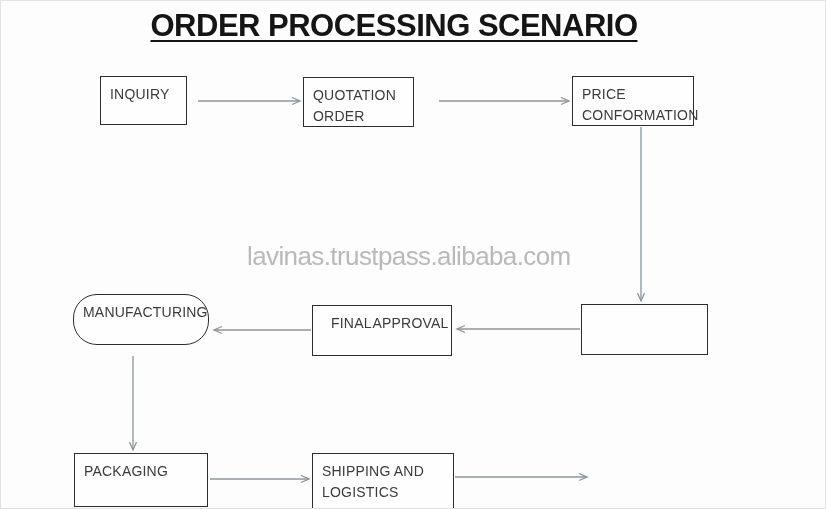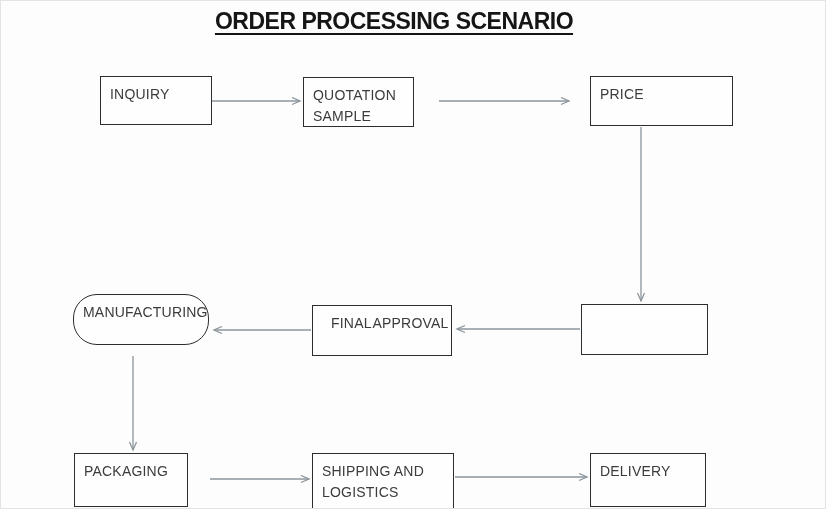--- a/index.html
+++ b/index.html
@@ -18,21 +18,21 @@
     height: 509px;
     background: var(--background);
     border: 1px solid #e3e3e3;
     overflow: hidden;
   }
   .title {
     position: absolute;
     top: 7px;
     left: 393px;
     transform: translateX(-50%);
-    font-size: 23px;
+    font-size: 31px;
     font-weight: bold;
     letter-spacing: -0.5px;
     color: var(--title-text);
     text-decoration: underline;
     text-decoration-thickness: 2px;
     text-underline-offset: 4px;
     white-space: nowrap;
   }
   .watermark {
     position: absolute;
@@ -61,67 +61,66 @@
   }
   .node .line { display: block; line-height: 21px; white-space: nowrap; }
 </style>
 </head>
 <body>
 
 <div class="page">
 
   <h1 class="title">ORDER PROCESSING SCENARIO</h1>
 
+  <div class="watermark">lavinas.trustpass.alibaba.com</div>
 
   <svg class="edges" viewBox="0 0 826 509" xmlns="http://www.w3.org/2000/svg">
     <defs>
       <marker id="ah" markerWidth="12" markerHeight="12" refX="9" refY="4.5" orient="auto" markerUnits="userSpaceOnUse">
         <path d="M1,1 L9,4.5 L1,8"></path>
       </marker>
     </defs>
     <line class="edge" x1="197" y1="100" x2="299" y2="100" marker-end="url(#ah)"></line>
     <line class="edge" x1="438" y1="100" x2="568" y2="100" marker-end="url(#ah)"></line>
     <line class="edge" x1="640" y1="126" x2="640" y2="300" marker-end="url(#ah)"></line>
     <line class="edge" x1="579" y1="328" x2="456" y2="328" marker-end="url(#ah)"></line>
     <line class="edge" x1="310" y1="329" x2="213" y2="329" marker-end="url(#ah)"></line>
     <line class="edge" x1="132" y1="355" x2="132" y2="449" marker-end="url(#ah)"></line>
     <line class="edge" x1="209" y1="478" x2="308" y2="478" marker-end="url(#ah)"></line>
     <line class="edge" x1="454" y1="476" x2="586" y2="476" marker-end="url(#ah)"></line>
   </svg>
 
-  <div class="node" style="left:99px; top:75px; width:112px; height:49px;">
+  <div class="node" style="left:99px; top:75px; width:87px; height:49px;">
     <span class="line">INQUIRY</span>
   </div>
 
   <div class="node" style="left:302px; top:76px; width:111px; height:50px;">
     <span class="line">QUOTATION</span>
-    <span class="line">SAMPLE</span>
+    <span class="line">ORDER</span>
   </div>
 
-  <div class="node" style="left:589px; top:75px; width:143px; height:50px;">
+  <div class="node" style="left:571px; top:75px; width:122px; height:50px;">
     <span class="line">PRICE</span>
+    <span class="line">CONFORMATION</span>
   </div>
 
   <div class="node" style="left:72px; top:293px; width:136px; height:51px;border-radius:24px;">
     <span class="line">MANUFACTURING</span>
   </div>
 
   <div class="node" style="left:311px; top:304px; width:140px; height:51px; word-spacing:-2px;padding-left:18px;">
     <span class="line">FINAL APPROVAL</span>
   </div>
 
   <div class="node" style="left:580px; top:303px; width:127px; height:51px;">
   </div>
 
-  <div class="node" style="left:73px; top:452px; width:114px; height:54px;">
+  <div class="node" style="left:73px; top:452px; width:134px; height:54px;">
     <span class="line">PACKAGING</span>
   </div>
 
   <div class="node" style="left:311px; top:452px; width:142px; height:68px;">
     <span class="line">SHIPPING AND</span>
     <span class="line">LOGISTICS</span>
   </div>
 
-  <div class="node" style="left:589px; top:452px; width:116px; height:54px;">
-    <span class="line">DELIVERY</span>
-  </div>
 
 </div>
 
 </body></html>

